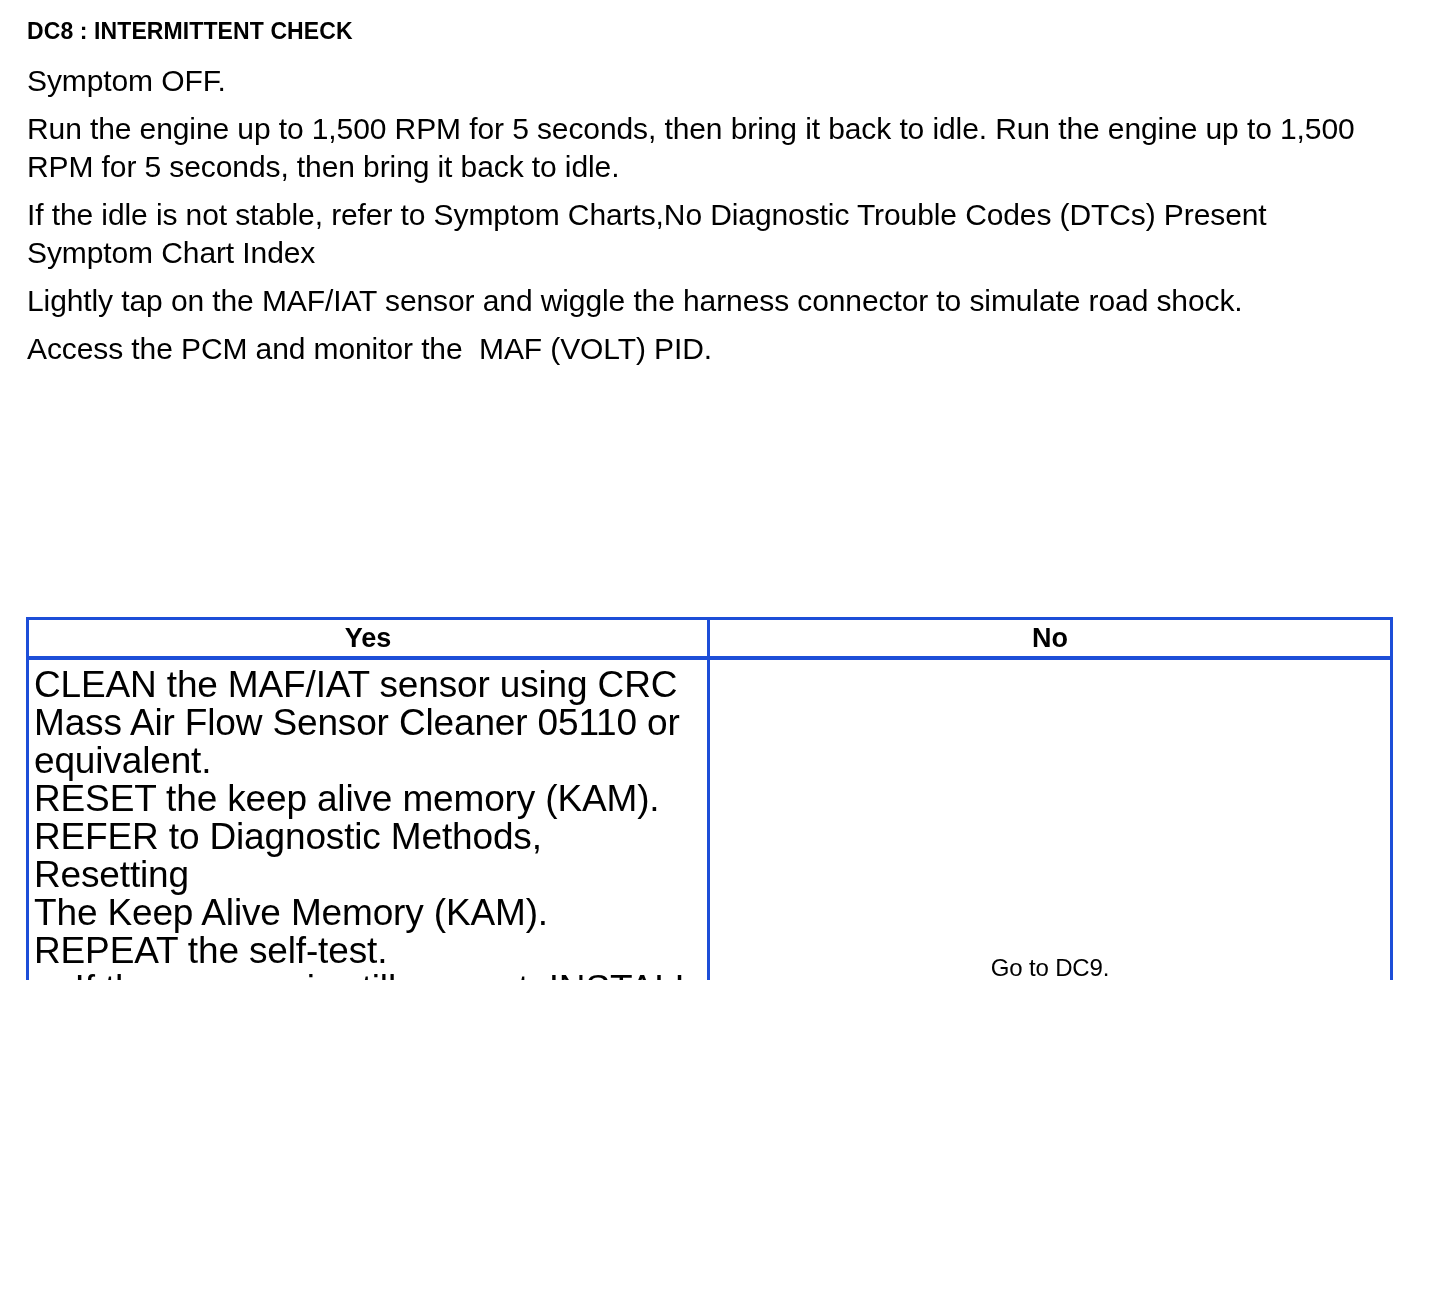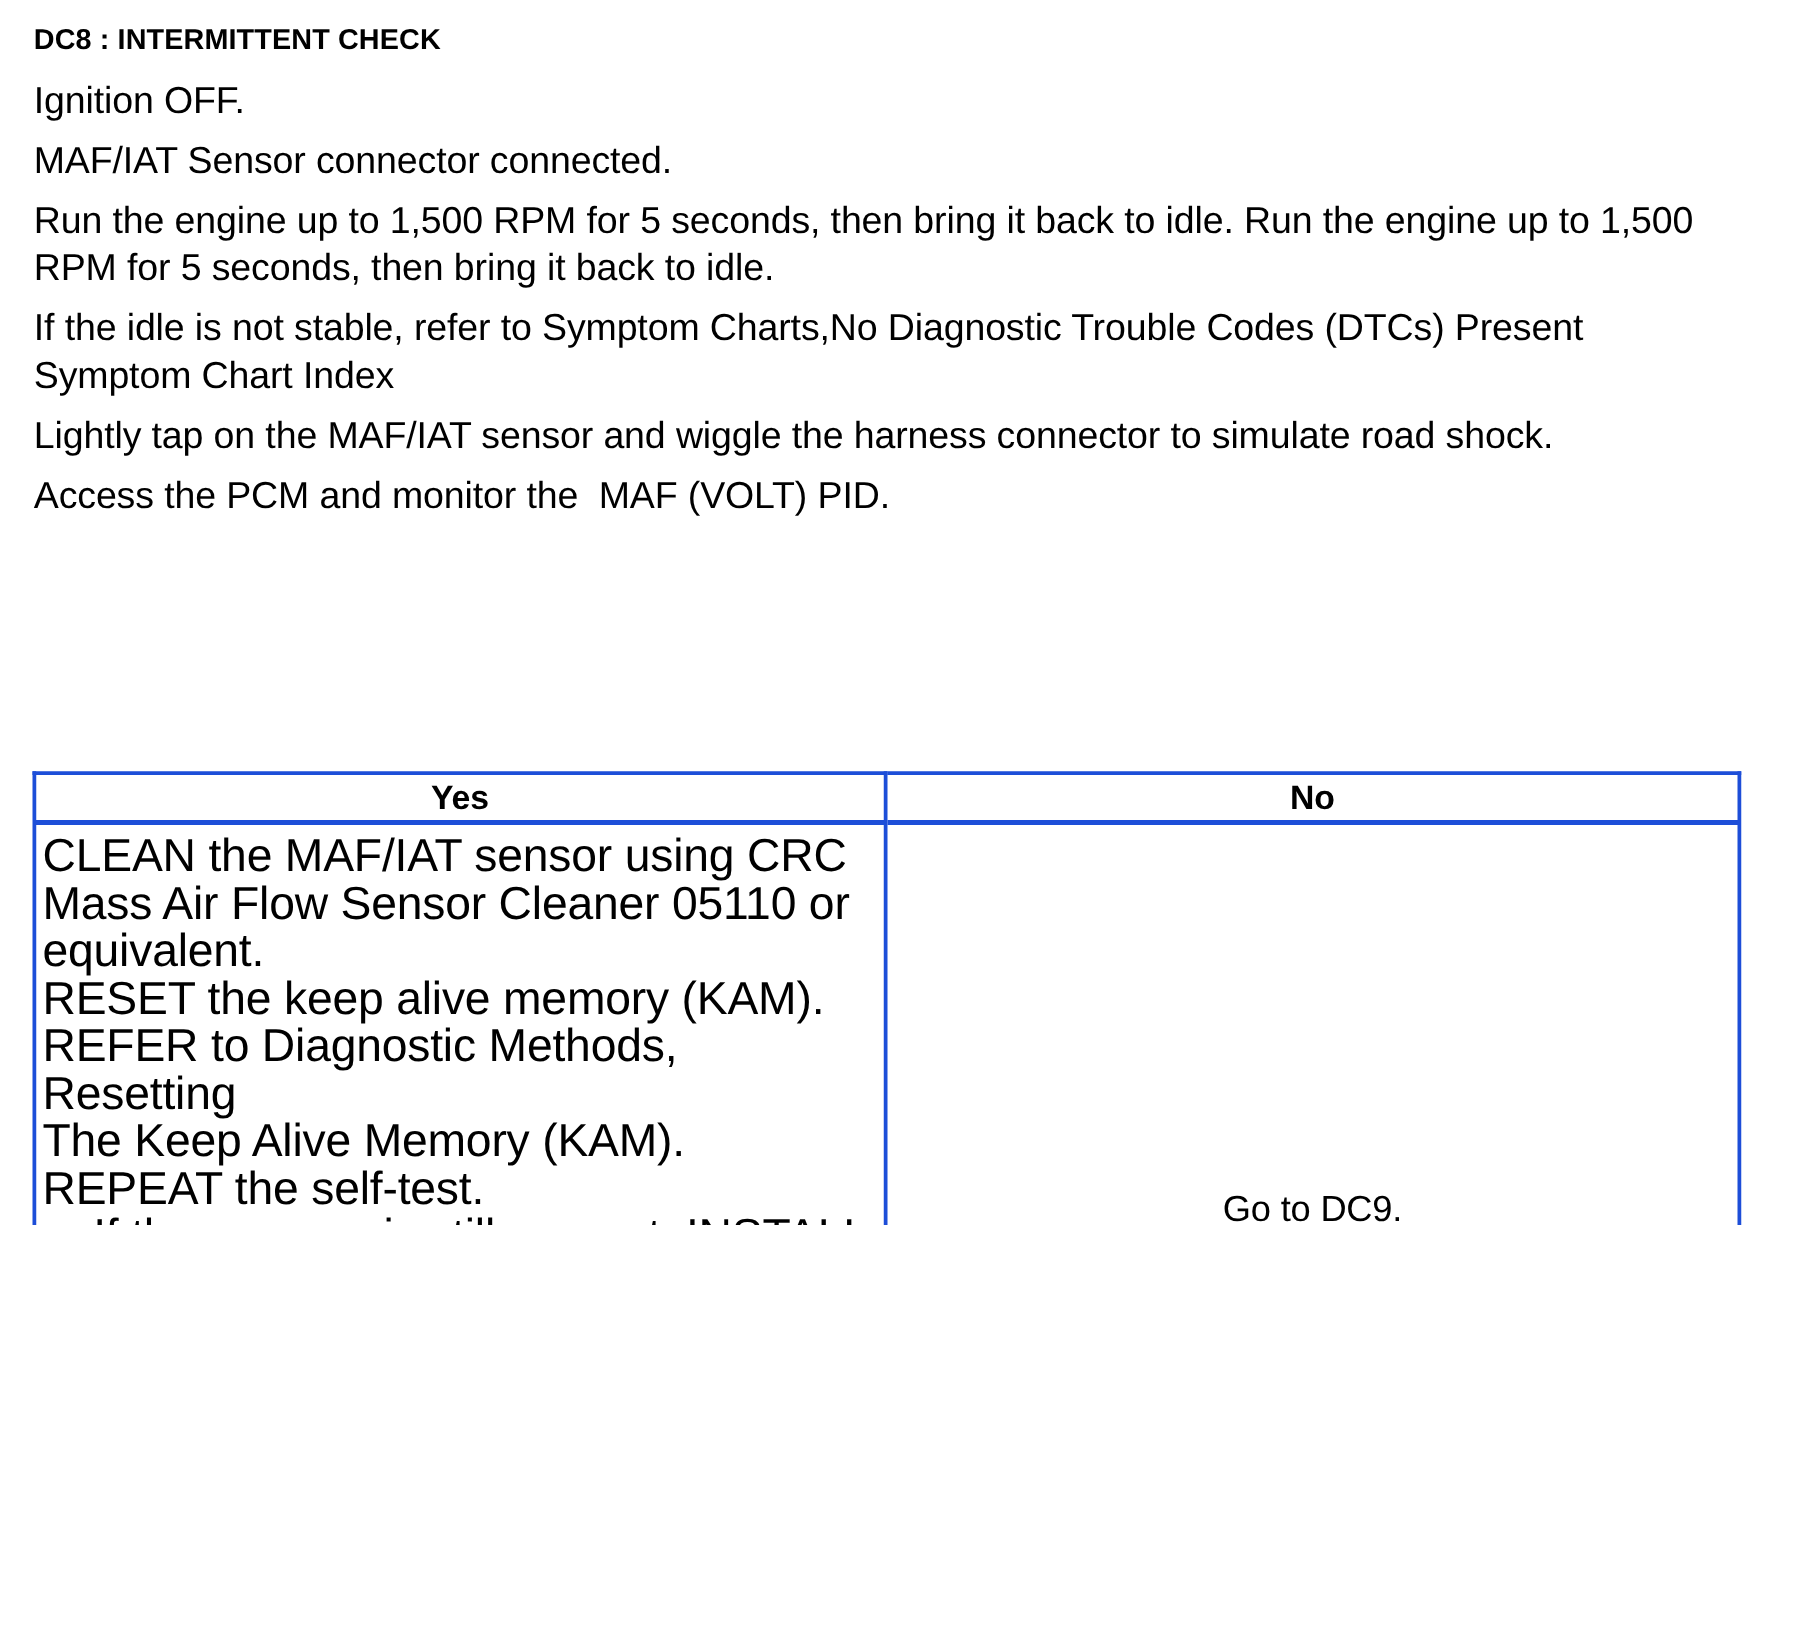--- a/index.html
+++ b/index.html
@@ -84,43 +84,42 @@
   }
   .steps {
     font-size: 37px;
     line-height: 38px;
     margin: 1px;
     padding: 5px 0 0 4px;
     white-space: pre-wrap;
     letter-spacing: -0.15px;
   }
   .nocell-text {
-    font-size: 29px;
+    font-size: 24px;
     line-height: 38px;
     letter-spacing: -0.15px;
   }
   .bottom-rule {
     position: absolute;
     left: 25px;
     top: 1270px;
     width: 1381px;
     height: 6px;
     background: #000;
   }
 </style>
 </head>
 <body>
 
 <div class="page">
 
   <div class="section-title">DC8 : INTERMITTENT CHECK</div>
 
   <div class="body-block">
-    <p class="para">Ignition OFF.</p>
-    <p class="para">MAF/IAT Sensor connector connected.</p>
+    <p class="para">Symptom OFF.</p>
     <p class="para">Run the engine up to 1,500 RPM for 5 seconds, then bring it back to idle. Run the engine up to 1,500 RPM for 5 seconds, then bring it back to idle.</p>
     <p class="para">If the idle is not stable, refer to Symptom Charts,No Diagnostic Trouble Codes (DTCs) Present  Symptom Chart Index</p>
     <p class="para">Lightly tap on the MAF/IAT sensor and wiggle the harness connector to simulate road shock.</p>
     <p class="para">Access the PCM and monitor the  MAF (VOLT) PID.</p>
   </div>
 
   <table class="dtable">
     <colgroup>
       <col class="col-yes">
       <col class="col-no">

